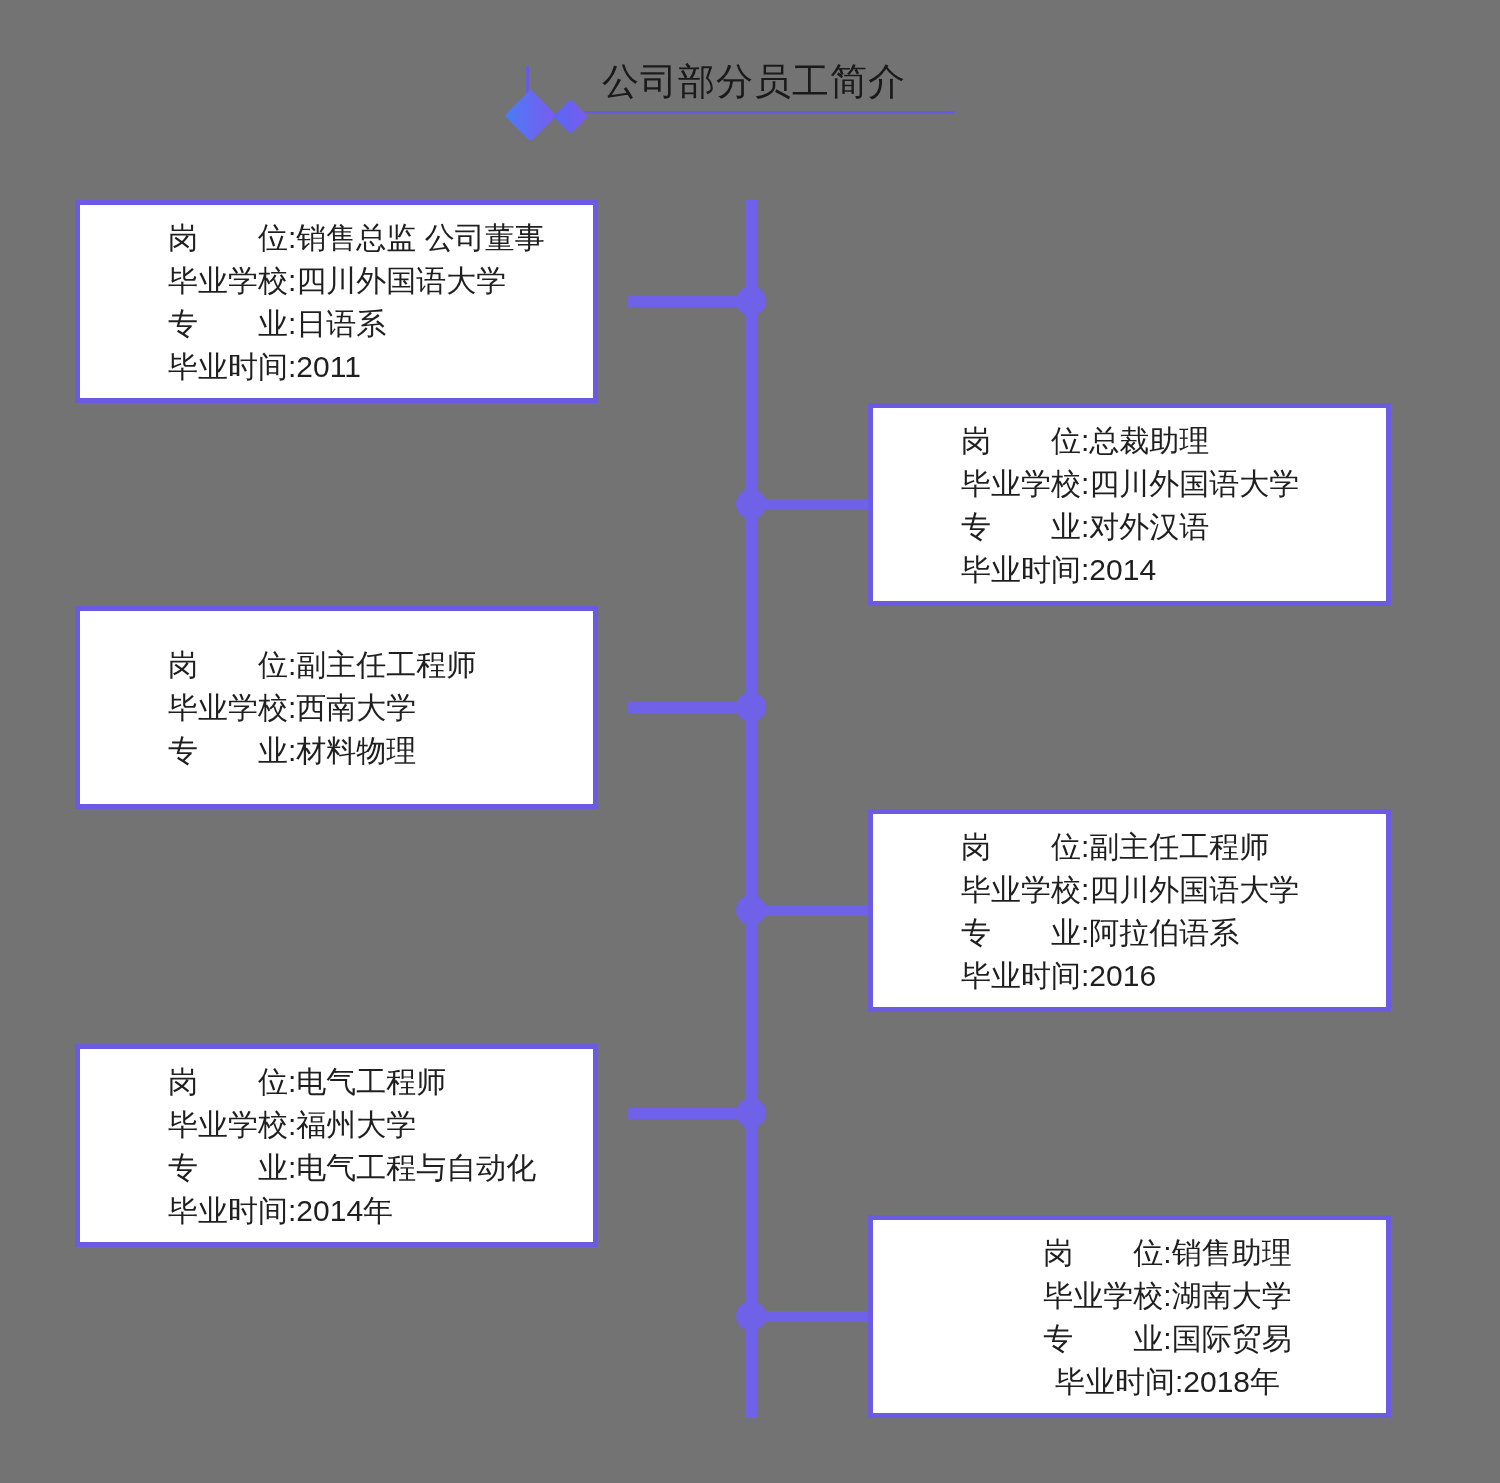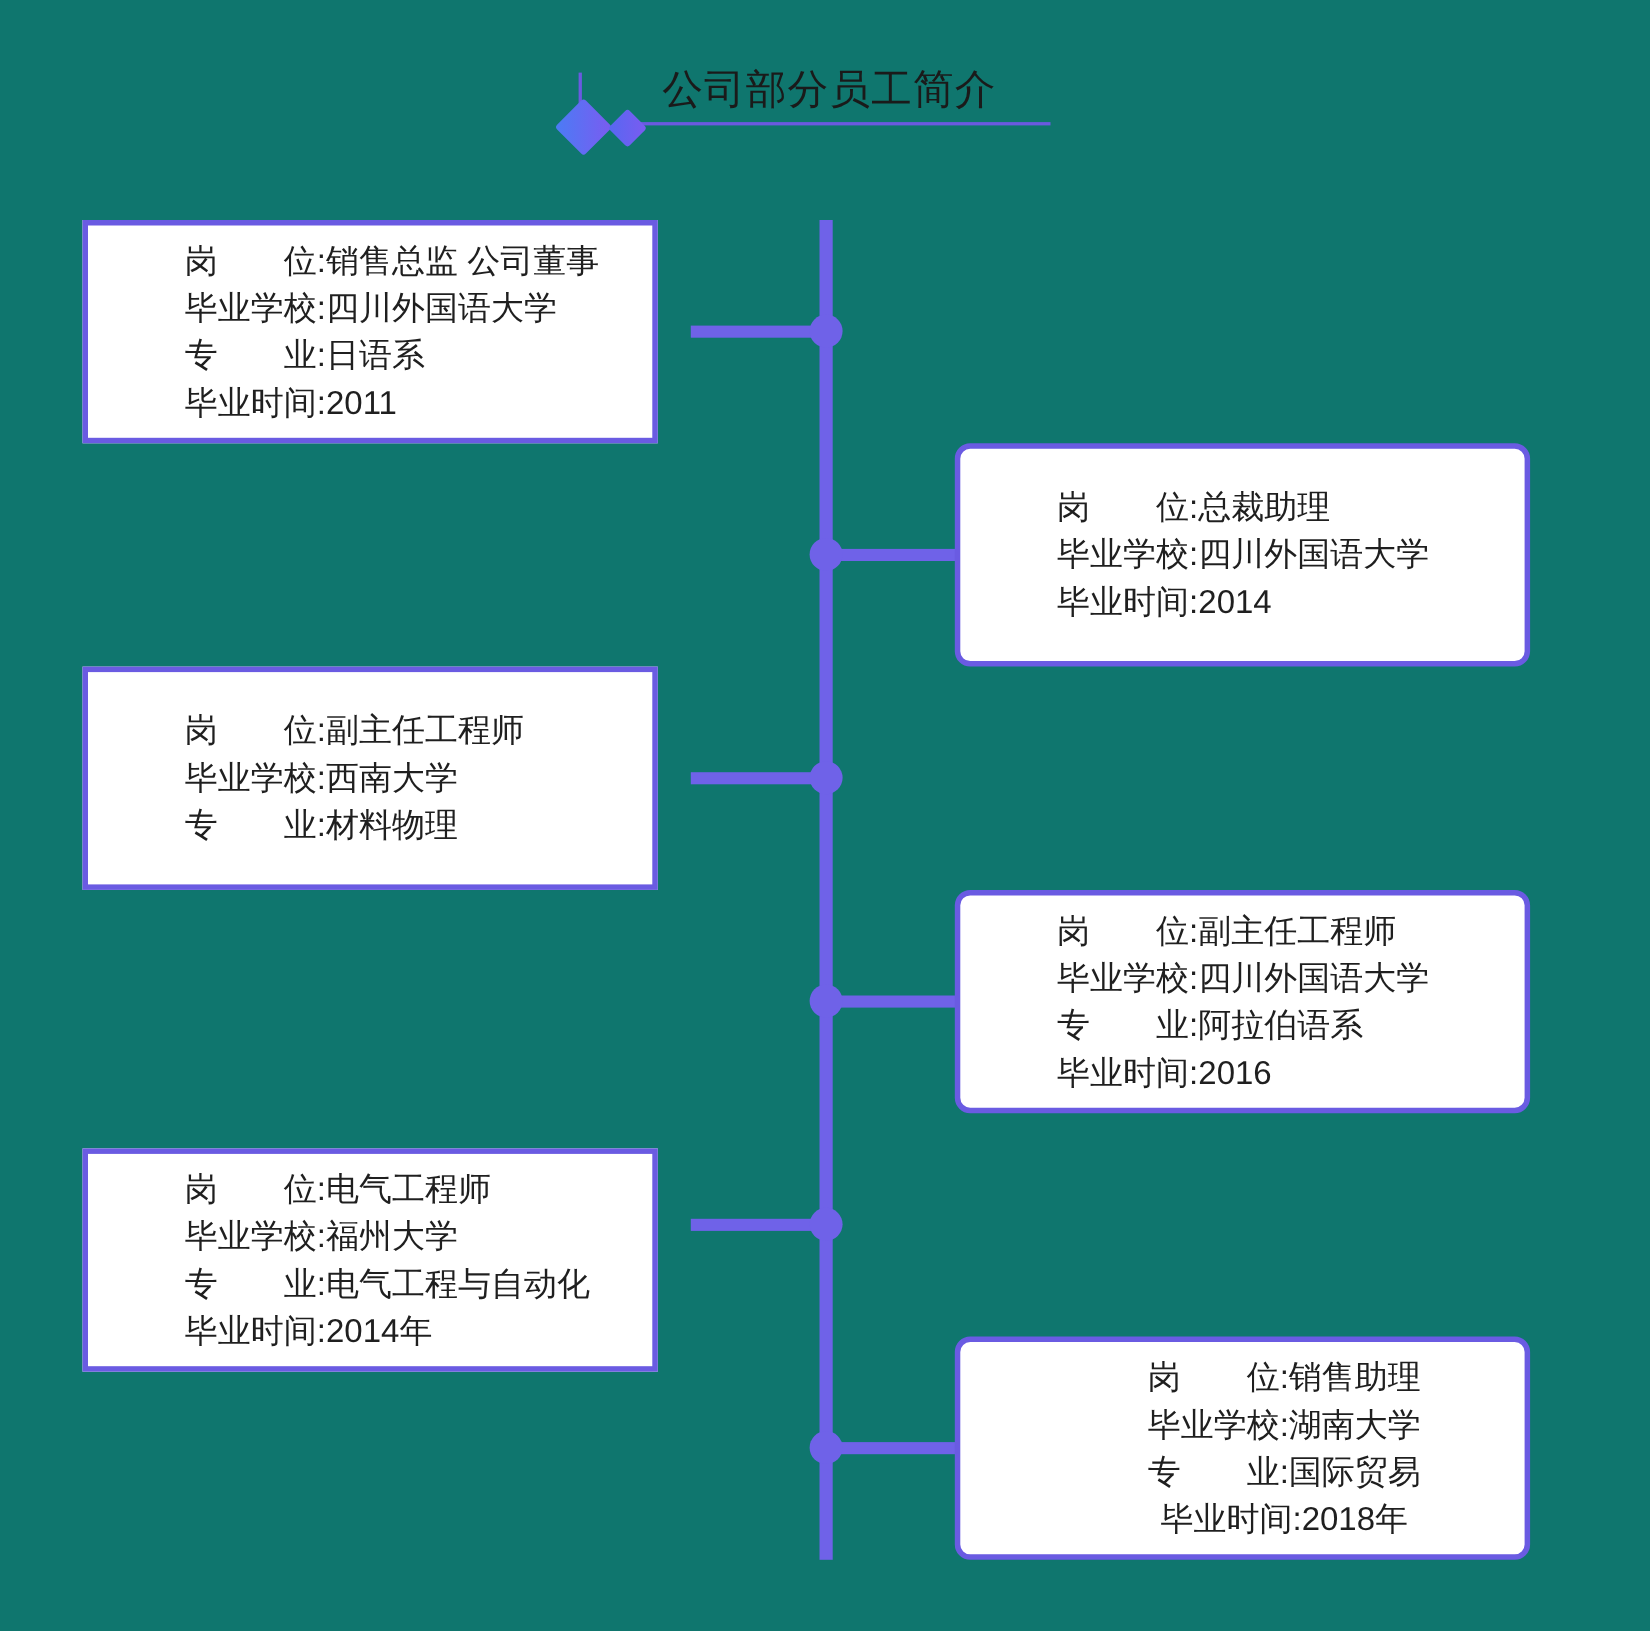--- a/index.html
+++ b/index.html
@@ -3,21 +3,21 @@
 <meta charset="utf-8">
 <style>
   * { margin: 0; padding: 0; box-sizing: border-box; }
   html, body { background: #ffffff; }
   body { font-family: "Liberation Sans", sans-serif; }
 
   .canvas {
     position: relative;
     width: 1500px;
     height: 1483px;
-    background: #0f766e;
+    background: #737373;
     overflow: hidden;
   }
 
   
   .page-title {
     position: absolute;
     left: 602px;
     top: 57px;
     font-size: 37px;
     font-weight: 500;
@@ -108,21 +108,21 @@
     flex-direction: column;
     justify-content: center;
     padding-left: 88px;
     padding-right: 12px;
     font-size: 30px;
     line-height: 43px;
     color: var(--body_text, #1f1f1f);
     z-index: 3;
   }
   .card.side-left  { left: 75px; }
-  .card.side-right { left: 868px; border-radius: 14px; }
+  .card.side-right { left: 868px; }
   .card.p1 { top: 200px; }
   .card.p2 { top: 403px; }
   .card.p3 { top: 606px; }
   .card.p4 { top: 809px; }
   .card.p5 { top: 1044px; }
   .card.p6 { top: 1215px; align-items: center; }
 
   .row { white-space: pre; }
   .lbl { display: inline-block; }
   .colon { display: inline; }
@@ -158,20 +158,21 @@
   <section class="card side-left p1">
     <div class="row"><span class="lbl">岗　　位</span><span class="colon">:</span><span class="val">销售总监 公司董事</span></div>
     <div class="row"><span class="lbl">毕业学校</span><span class="colon">:</span><span class="val">四川外国语大学</span></div>
     <div class="row"><span class="lbl">专　　业</span><span class="colon">:</span><span class="val">日语系</span></div>
     <div class="row"><span class="lbl">毕业时间</span><span class="colon">:</span><span class="val">2011</span></div>
   </section>
 
   <section class="card side-right p2">
     <div class="row"><span class="lbl">岗　　位</span><span class="colon">:</span><span class="val">总裁助理</span></div>
     <div class="row"><span class="lbl">毕业学校</span><span class="colon">:</span><span class="val">四川外国语大学</span></div>
+    <div class="row"><span class="lbl">专　　业</span><span class="colon">:</span><span class="val">对外汉语</span></div>
     <div class="row"><span class="lbl">毕业时间</span><span class="colon">:</span><span class="val">2014</span></div>
   </section>
 
   <section class="card side-left p3">
     <div class="row"><span class="lbl">岗　　位</span><span class="colon">:</span><span class="val">副主任工程师</span></div>
     <div class="row"><span class="lbl">毕业学校</span><span class="colon">:</span><span class="val">西南大学</span></div>
     <div class="row"><span class="lbl">专　　业</span><span class="colon">:</span><span class="val">材料物理</span></div>
   </section>
 
   <section class="card side-right p4">

